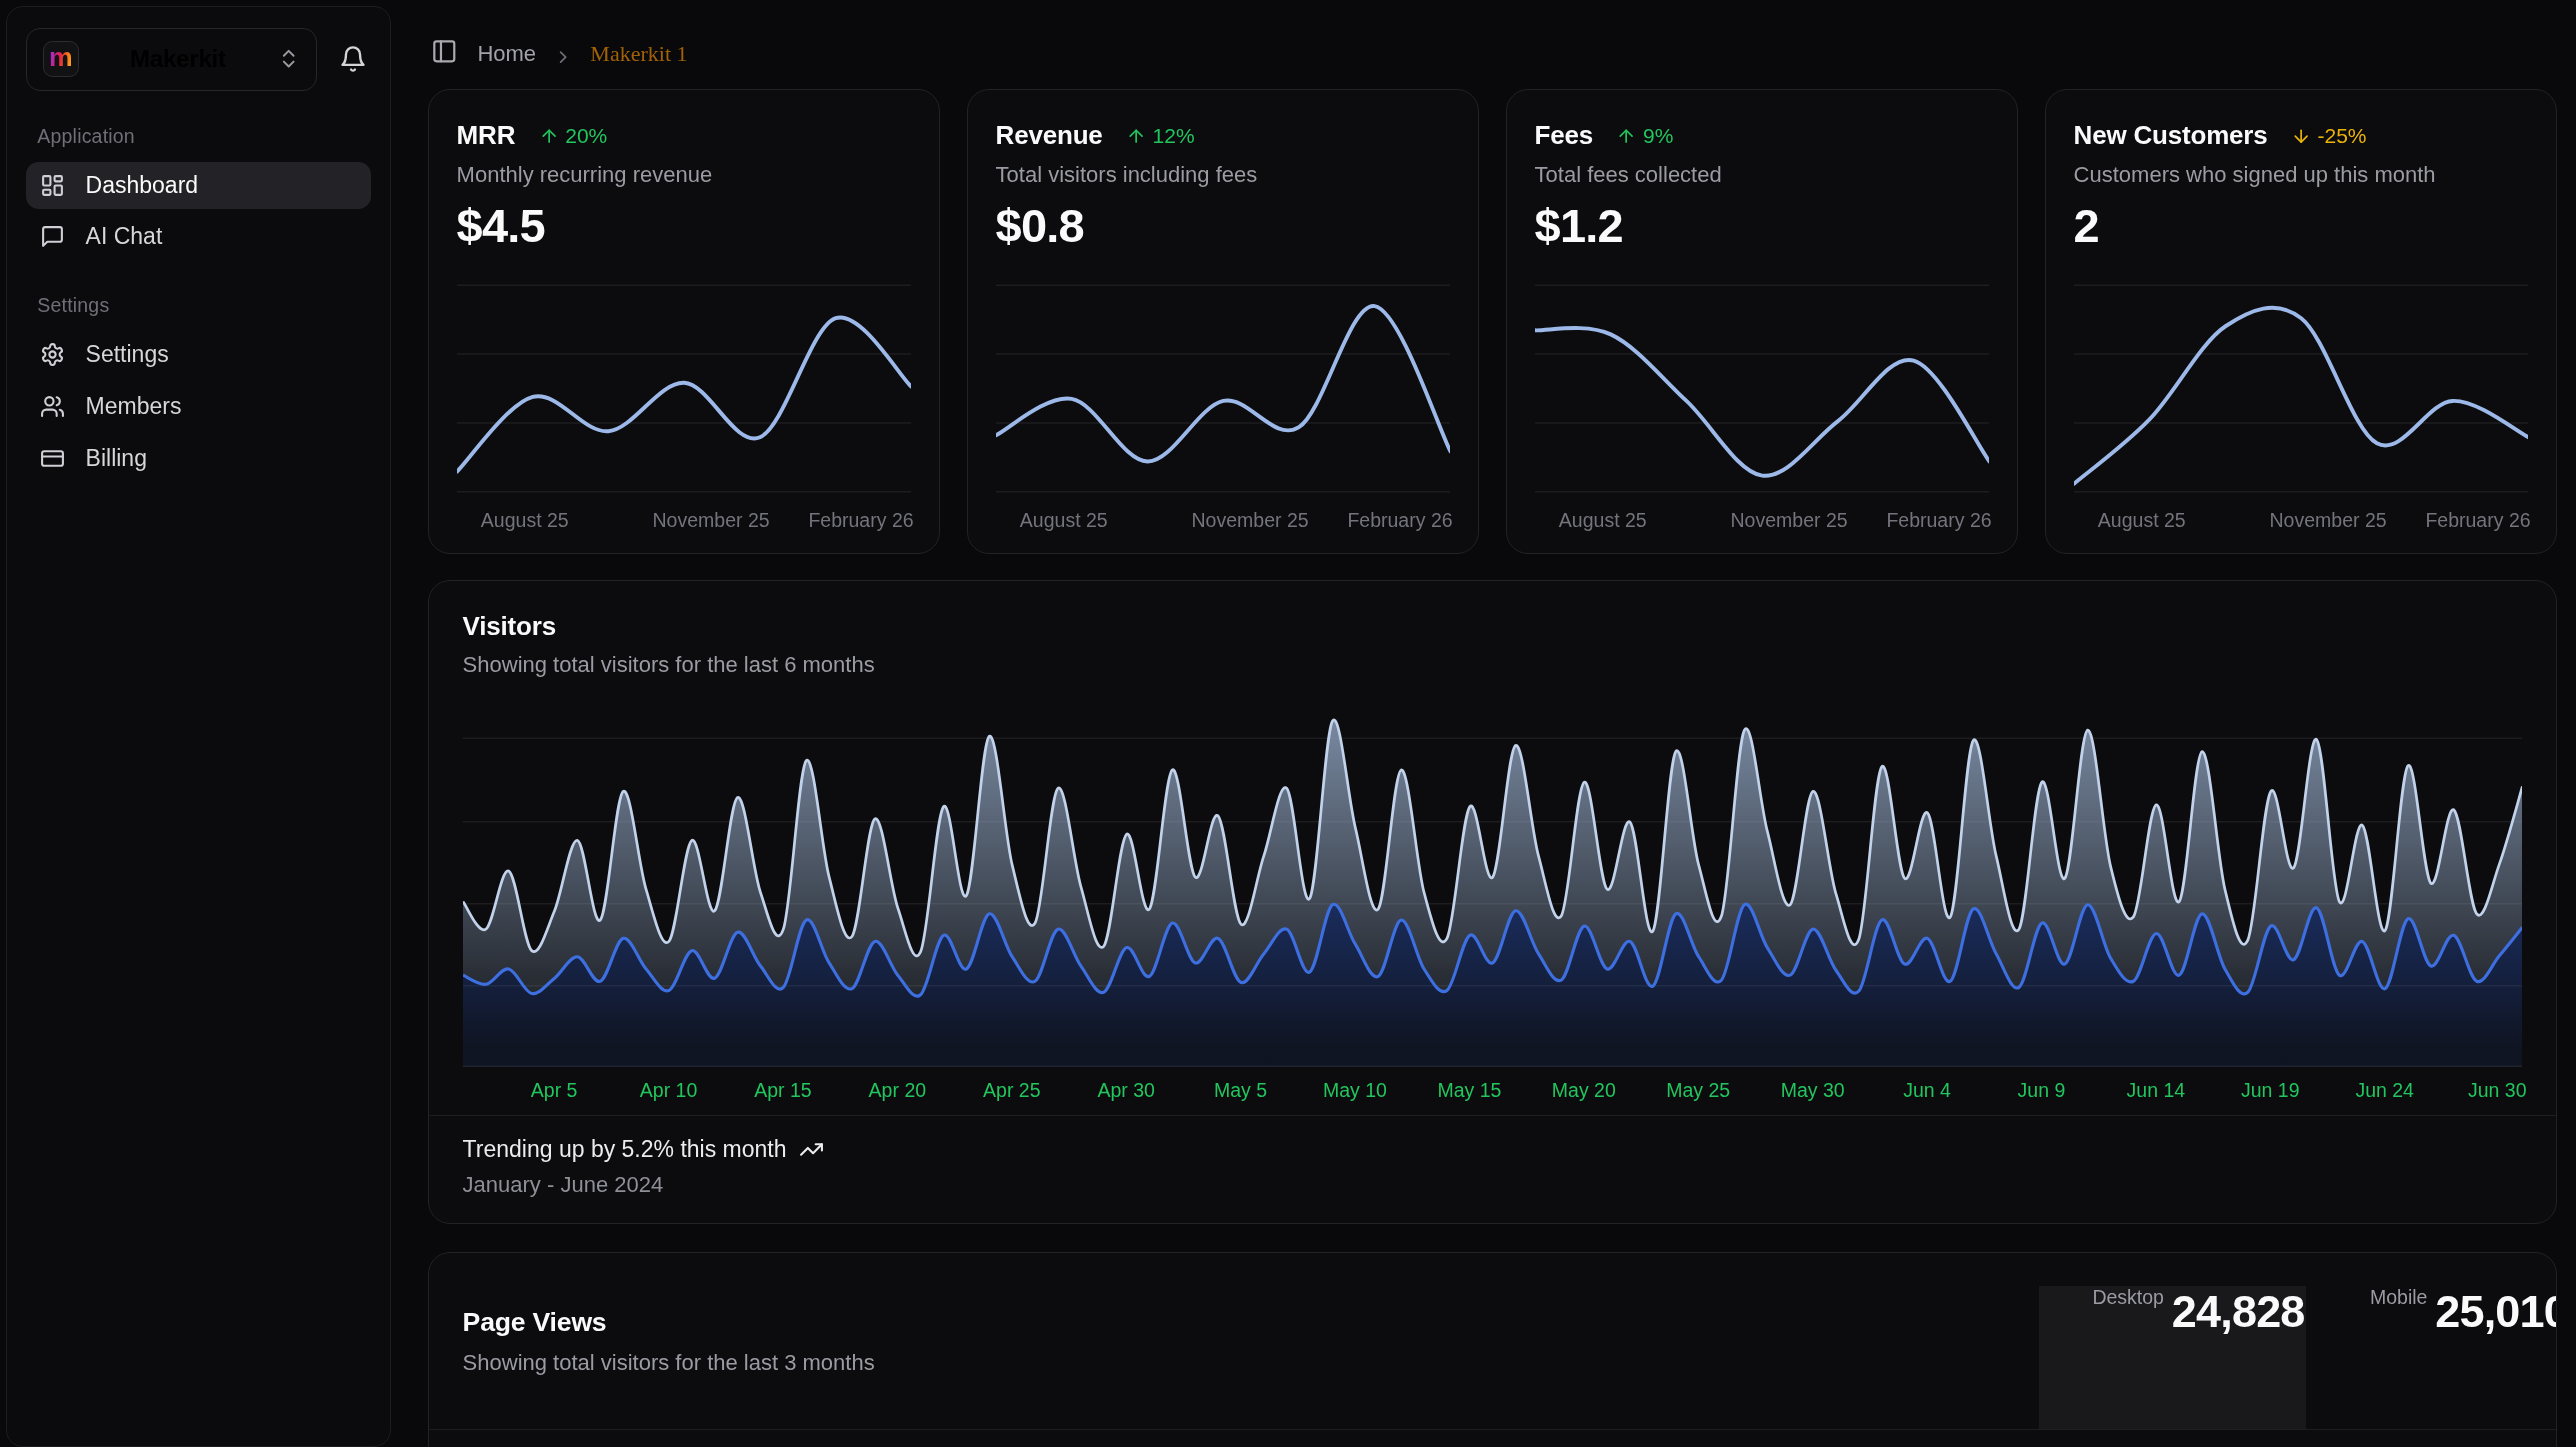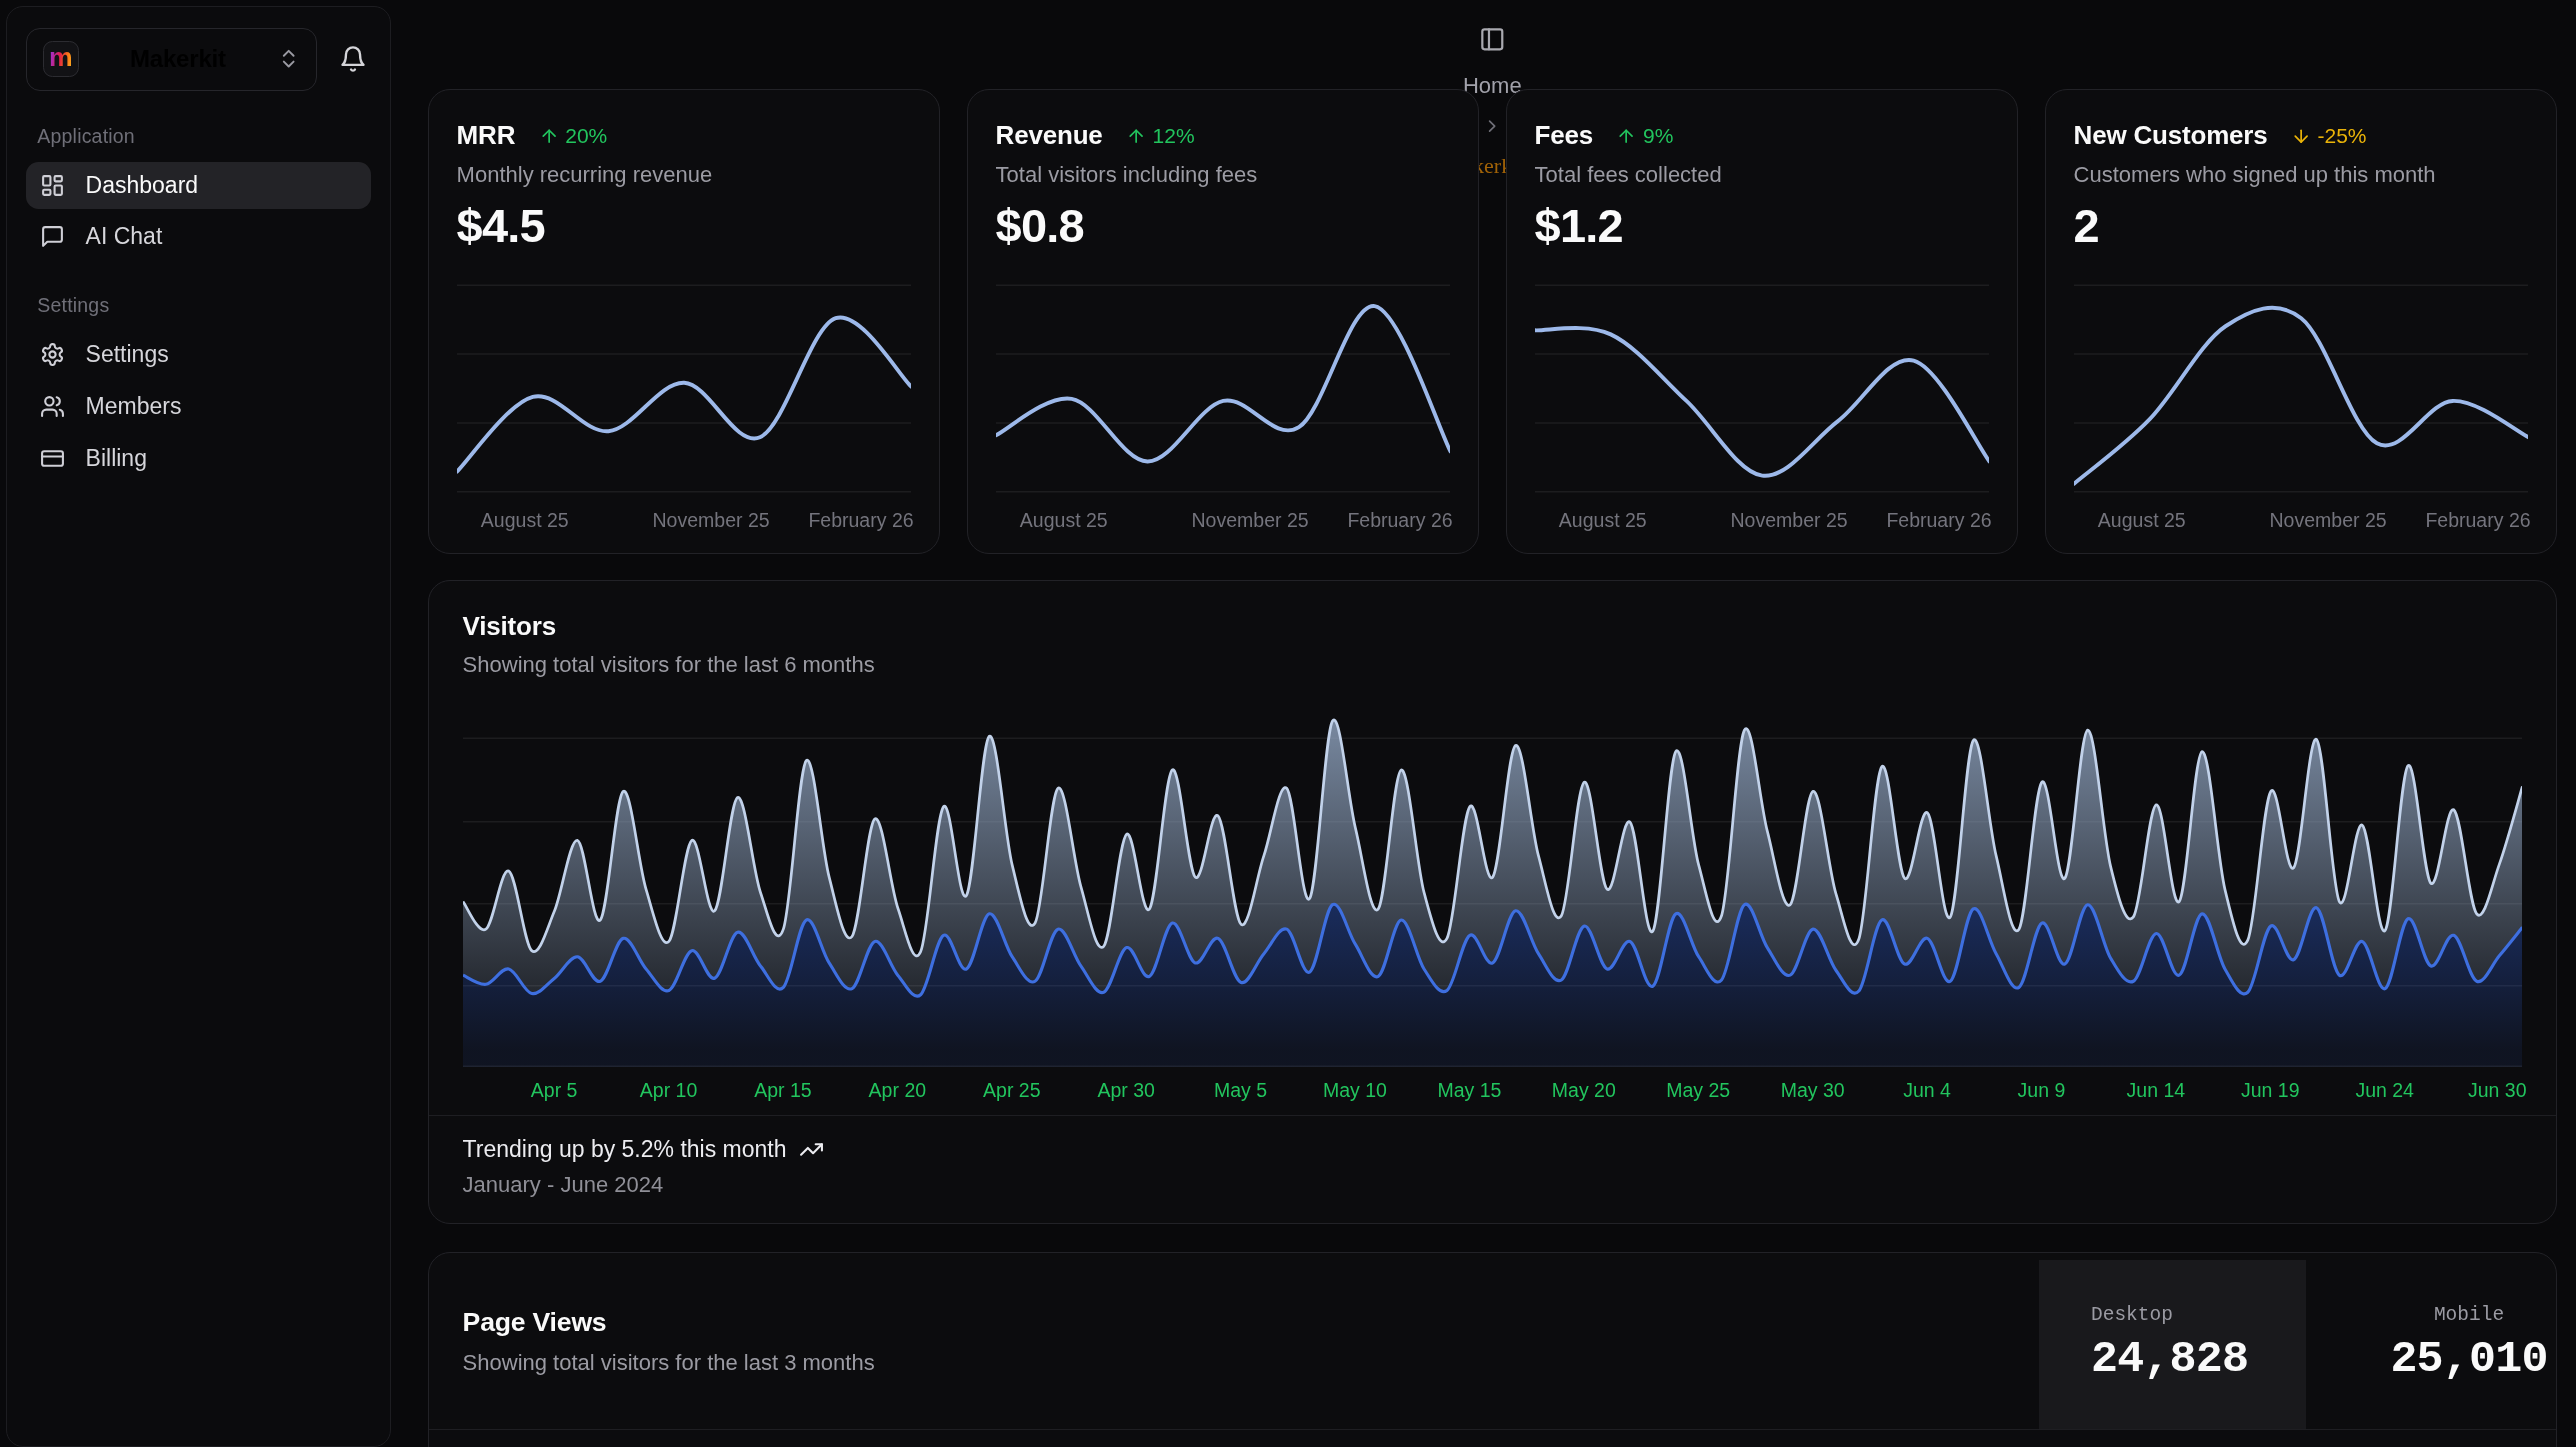--- a/index.html
+++ b/index.html
@@ -40,21 +40,21 @@
   .nav-section-label { margin:34px 0 14px 11px; font-size:19.5px; color:#6f6f78; letter-spacing:0.2px; }
   .nav-item {
     display:flex; align-items:center; gap:20.3px; height:47px; padding:0 14px;
     border-radius:12.5px; color:#d6d6db; font-size:23px; cursor:pointer; margin-bottom:4.7px;
   }
   .nav-item .icon { color:#cfcfd6; }
   .nav-item.active { background:#232327; color:#fafafa;align-items:center; }
 
   
   .main { flex:1; padding:23.4px 19px 0 30px; min-width:0; }
-  .crumbs { display:flex; align-items:center; gap:17px; height:44px; color:#a1a1aa; font-size:22px;flex-direction:column; }
+  .crumbs { display:flex; align-items:flex-end; gap:17px; height:44px; color:#a1a1aa; font-size:22px; }
   .crumb-toggle { background:none; border:none; color:#a9a9b0; cursor:pointer; padding:3.1px; }
   .crumb-current { color:#a16207;font-family:Liberation Serif, serif; }
   .crumb-sep { color:#6f6f78; }
 
   .stat-grid { display:grid; grid-template-columns:repeat(4,1fr); gap:26.6px; margin-top:22px; }
   .card {
     background:#0c0c0e; border:1.6px solid #222227; border-radius:22px;
   }
   .stat-card { padding:30px 28px 20.3px; }
   .stat-head { display:flex; align-items:center; gap:23.4px; }
@@ -83,23 +83,23 @@
   .v-trend .icon { color:#ececf0; }
   .v-range { margin-top:9.4px; font-size:22px; color:#8f8f97; }
 
   
   .pv-card { margin-top:28px; height:328px; overflow:hidden; }
   .pv-head { display:flex; align-items:stretch; height:177px; border-bottom:1.6px solid #1e1e22; }
   .pv-left { flex:1; display:flex; flex-direction:column; justify-content:center; padding:0 34px; }
   .pv-title { font-size:26.6px; font-weight:600; letter-spacing:-0.2px; }
   .pv-sub { margin-top:12.5px; font-size:22px; color:#9b9ba3; }
   .pv-toggle {
-    width:267px; margin-top:7px; border:none; background:transparent; cursor:pointer; text-align:left;
-    display:flex; flex-direction:column; justify-content:center; gap:7.8px; padding:0 0 0 52px;
-    color:inherit; font-family:Liberation Mono, monospace;
+    width:267px; margin-top:33px; border:none; background:transparent; cursor:pointer; text-align:left;
+    display:flex; flex-direction:row; justify-content:center; gap:7.8px; padding:0 0 0 52px;
+    color:inherit; font-family:Liberation Sans, sans-serif;
   }
   .pv-toggle.active { background:#19191c; }
   .pv-toggle .pv-label { font-size:19.5px; color:#9b9ba3; }
   .pv-toggle .pv-num { font-size:45px; font-weight:700; letter-spacing:-0.8px; }
   .pv-toggle.mobile { width:250px; padding-left:76px;text-align:center; }
 </style>
 </head>
 <body>
 
 <aside class="sidebar">

